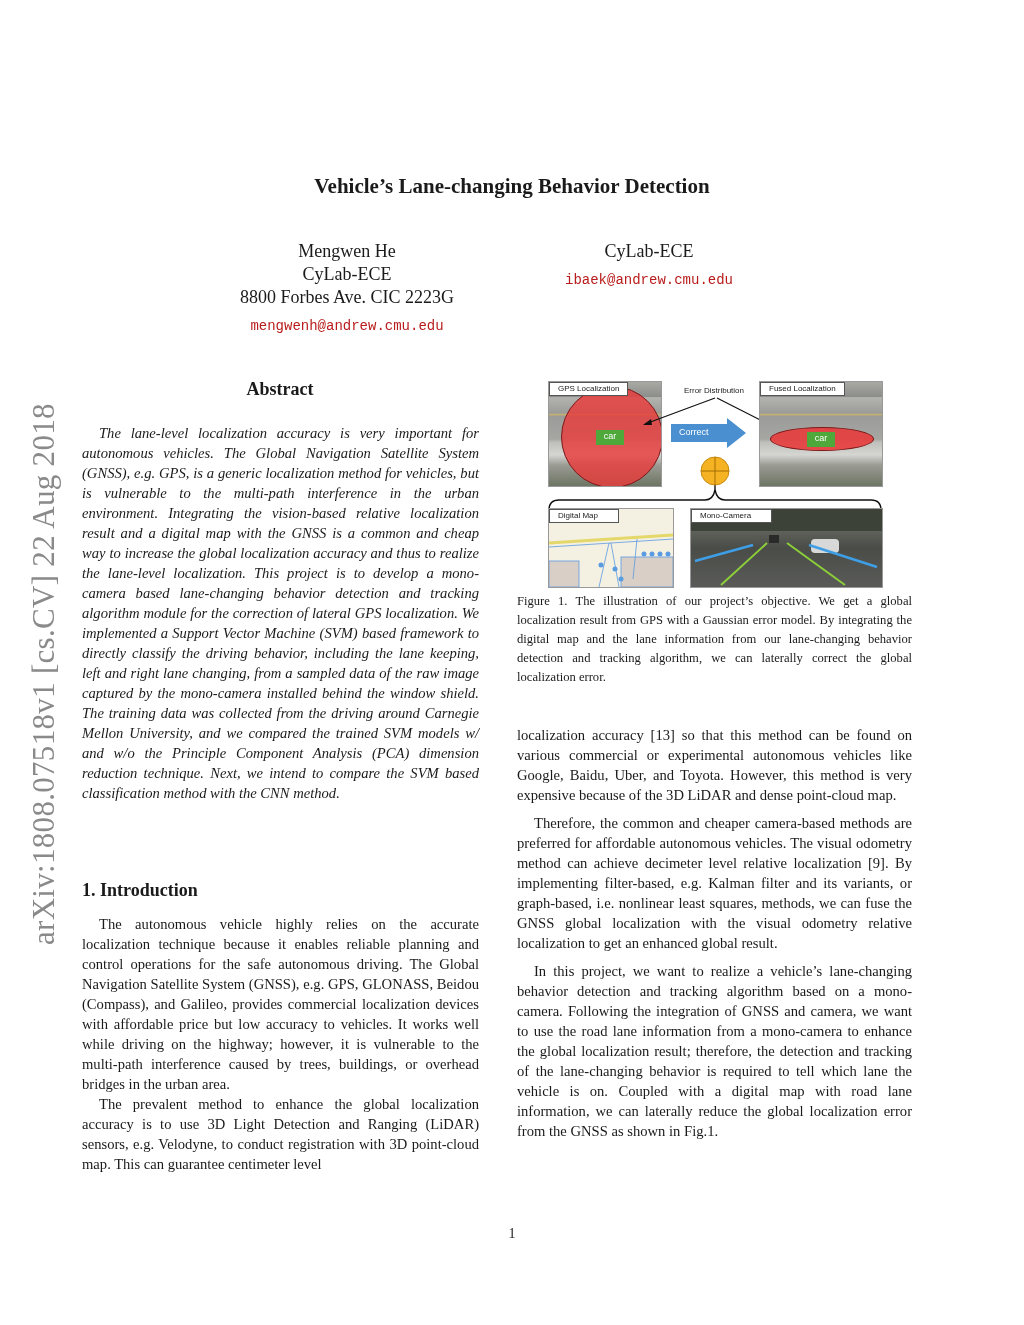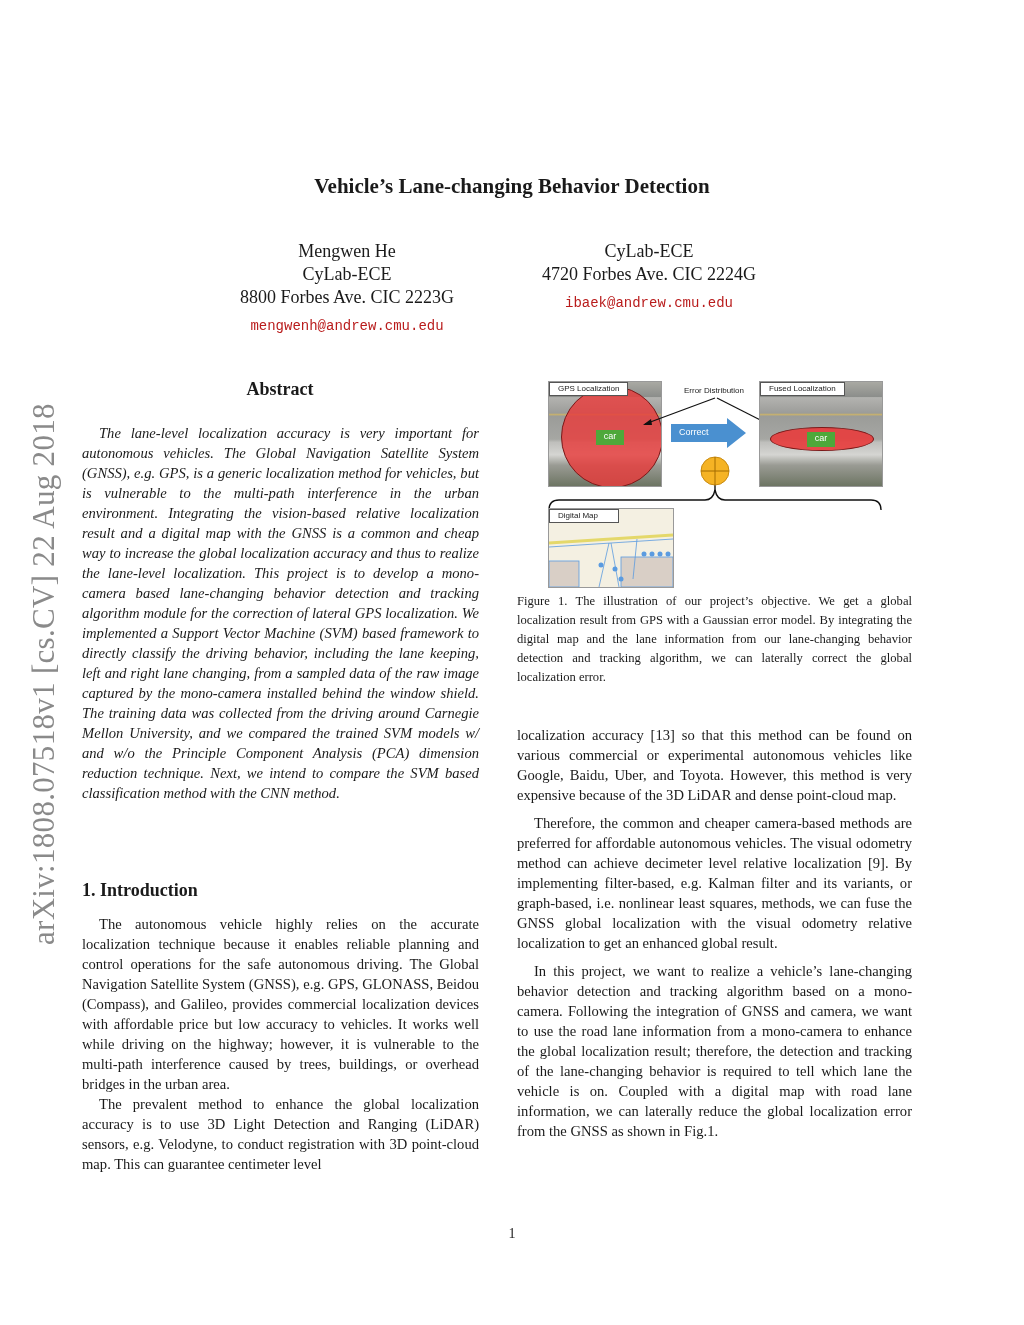--- a/index.html
+++ b/index.html
@@ -41,21 +41,20 @@
 <div class="abs title">Vehicle’s Lane-changing Behavior Detection</div>
 
 <div class="abs author" style="left:197px;">
   <div>Mengwen He</div>
   <div>CyLab-ECE</div>
   <div>8800 Forbes Ave. CIC 2223G</div>
   <div class="email">mengwenh@andrew.cmu.edu</div>
 </div>
 <div class="abs author" style="left:499px;">
   <div>CyLab-ECE</div>
-  <div>4720 Forbes Ave. CIC 2224G</div>
   <div class="email">ibaek@andrew.cmu.edu</div>
 </div>
 
 <div class="abs abs-head">Abstract</div>
 <div class="abs col colL italic" style="top:423px;">
   <p>The lane-level localization accuracy is very important for autonomous vehicles. The Global Navigation Satellite System (GNSS), e.g. GPS, is a generic localization method for vehicles, but is vulnerable to the multi-path interference in the urban environment. Integrating the vision-based relative localization result and a digital map with the GNSS is a common and cheap way to increase the global localization accuracy and thus to realize the lane-level localization. This project is to develop a mono-camera based lane-changing behavior detection and tracking algorithm module for the correction of lateral GPS localization. We implemented a Support Vector Machine (SVM) based framework to directly classify the driving behavior, including the lane keeping, left and right lane changing, from a sampled data of the raw image captured by the mono-camera installed behind the window shield. The training data was collected from the driving around Carnegie Mellon University, and we compared the trained SVM models w/ and w/o the Principle Component Analysis (PCA) dimension reduction technique. Next, we intend to compare the SVM based classification method with the CNN method.</p>
 </div>
 
 <div class="abs section">1. Introduction</div>
 
@@ -116,20 +115,32 @@
         <circle cx="103" cy="45" r="2.5" fill="#5b9be0"></circle>
       <circle cx="111" cy="45" r="2.5" fill="#5b9be0"></circle>
         <circle cx="119" cy="45" r="2.5" fill="#5b9be0"></circle>
       <circle cx="52" cy="56" r="2.5" fill="#5b9be0"></circle>
         <circle cx="66" cy="60" r="2.5" fill="#5b9be0"></circle>
       <circle cx="72" cy="70" r="2.5" fill="#5b9be0"></circle>
     </svg>
     <div class="plabel" style="padding-right:20px;">Digital Map</div>
   </div>
 
+  <div class="panel" style="left:145px; top:130px; width:191px; height:78px; background:linear-gradient(180deg,#8a8d8c 0%,#5d6058 30%,#4a4c48 50%,#5a5b58 100%);">
+    <svg width="191" height="78" style="position:absolute; left:0; top:0;">
+      <rect x="0" y="0" width="191" height="22" fill="#3d4238"></rect>
+      <rect x="120" y="30" width="28" height="14" rx="4" fill="#d8d8d8"></rect>
+      <rect x="78" y="26" width="10" height="8" fill="#2a2a2a"></rect>
+      <line x1="4" y1="52" x2="62" y2="36" stroke="#3e9ee6" stroke-width="2.5"></line>
+      <line x1="118" y1="36" x2="186" y2="58" stroke="#3e9ee6" stroke-width="2.5"></line>
+      <line x1="30" y1="76" x2="76" y2="34" stroke="#8ccf3a" stroke-width="2"></line>
+      <line x1="96" y1="34" x2="154" y2="76" stroke="#8ccf3a" stroke-width="2"></line>
+    </svg>
+    <div class="plabel" style="padding-right:20px;">Mono-Camera</div>
+  </div>
 </div>
 
 <div class="abs caption">Figure 1. The illustration of our project’s objective. We get a global localization result from GPS with a Gaussian error model. By integrating the digital map and the lane information from our lane-changing behavior detection and tracking algorithm, we can laterally correct the global localization error.</div>
 
 <div class="abs col colR" style="top:725px;">
   <p style="text-indent:0;">localization accuracy [13] so that this method can be found on various commercial or experimental autonomous vehicles like Google, Baidu, Uber, and Toyota. However, this method is very expensive because of the 3D LiDAR and dense point-cloud map.</p>
   <p class="gap">Therefore, the common and cheaper camera-based methods are preferred for affordable autonomous vehicles. The visual odometry method can achieve decimeter level relative localization [9]. By implementing filter-based, e.g. Kalman filter and its variants, or graph-based, i.e. nonlinear least squares, methods, we can fuse the GNSS global localization with the visual odometry relative localization to get an enhanced global result.</p>
   <p class="gap">In this project, we want to realize a vehicle’s lane-changing behavior detection and tracking algorithm based on a mono-camera. Following the integration of GNSS and camera, we want to use the road lane information from a mono-camera to enhance the global localization result; therefore, the detection and tracking of the lane-changing behavior is required to tell which lane the vehicle is on. Coupled with a digital map with road lane information, we can laterally reduce the global localization error from the GNSS as shown in Fig.1.</p>
 </div>
 

